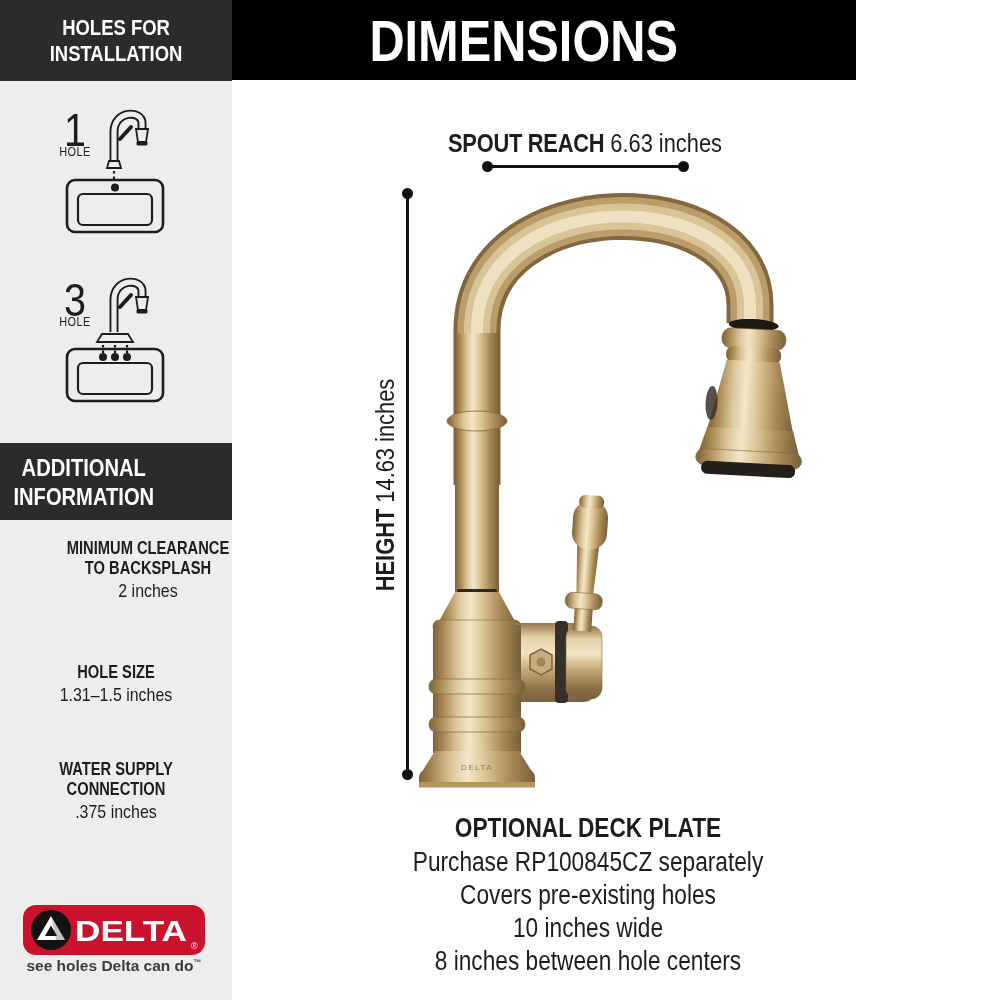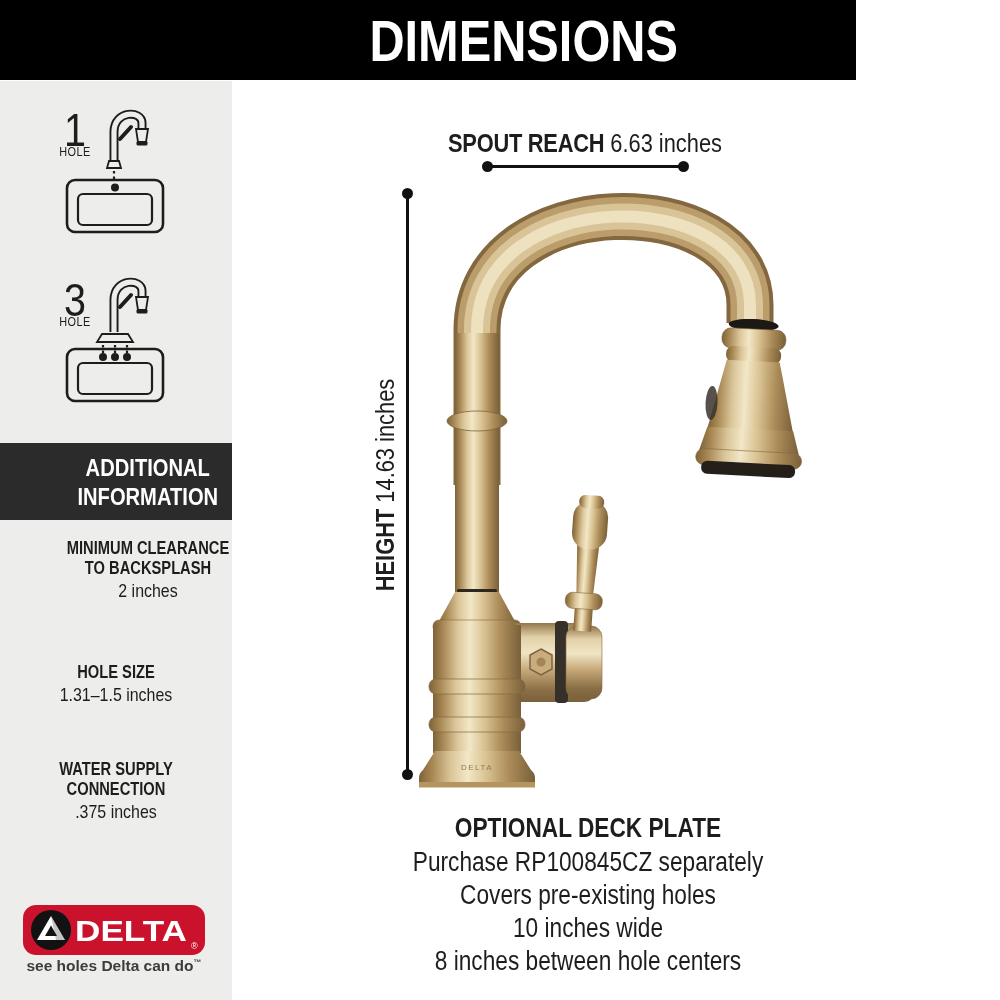--- a/index.html
+++ b/index.html
@@ -16,21 +16,21 @@
   
   #holes-box{left:0;top:0;width:232px;height:81px;background:#2b2b2b;display:flex;align-items:center;justify-content:center;}
   #holes-box .t{color:#fff;font-weight:bold;font-size:22px;line-height:26px;text-align:center;}
 
   
   #sidebar{left:0;top:81px;width:232px;height:919px;background:#ededec;}
 
   .hole-num{font-size:47px;font-weight:400;color:#1d1d1b;line-height:1;}
   .hole-word{font-size:13px;letter-spacing:0.5px;color:#1d1d1b;}
 
-  #addl-header{left:0;top:443px;width:232px;height:77px;background:#2b2b2b;display:flex;align-items:center;justify-content:flex-end;}
+  #addl-header{left:0;top:443px;width:232px;height:77px;background:#2b2b2b;display:flex;align-items:center;justify-content:flex-start;}
   #addl-header .t{color:#fff;font-weight:bold;font-size:24px;line-height:29px;text-align:center;}
 
   .info-item{left:0;width:232px;text-align:center;}
   .info-label{font-weight:bold;font-size:17.5px;line-height:20px;}
   .info-value{font-size:19px;line-height:21px;margin-top:2px;font-weight:400;}
 
   
   #tagline{left:10px;top:957px;width:208px;text-align:center;font-weight:bold;font-size:15.5px;color:#3c3c3b;}
   #tagline sup{font-size:8px;}
 
@@ -50,20 +50,24 @@
 <body>
 
 <div id="canvas">
 
   <div class="abs" id="banner">
     <div class="title cond">DIMENSIONS</div>
   </div>
 
   <div class="abs" id="sidebar"></div>
 
+  <div class="abs" id="holes-box">
+    <div class="t cond pre">HOLES FOR
+INSTALLATION</div>
+  </div>
 
   <div class="abs" style="left:40px;top:98px;width:160px;height:150px;">
     <div class="abs hole-num cond" style="left:15px;top:8px;width:40px;text-align:center;">1</div>
     <div class="abs hole-word cond" style="left:5px;top:46px;width:60px;text-align:center;">HOLE</div>
     <svg class="abs" style="left:0;top:0;" width="160" height="150" viewBox="0 0 160 150">
 
       <path d="M74 68 L74 34 C74 12 102 12 102 25 L102 31" fill="none" stroke="#1d1d1b" stroke-width="9"></path>
       <path d="M74 68 L74 34 C74 12 102 12 102 25 L102 31" fill="none" stroke="#ededec" stroke-width="5.2"></path>
       <path d="M80 41 L91 29" stroke="#1d1d1b" stroke-width="4" stroke-linecap="round"></path>
       <path d="M96 31 L108 31 L106 44 L98 44 Z" fill="#ededec" stroke="#1d1d1b" stroke-width="1.8"></path>

